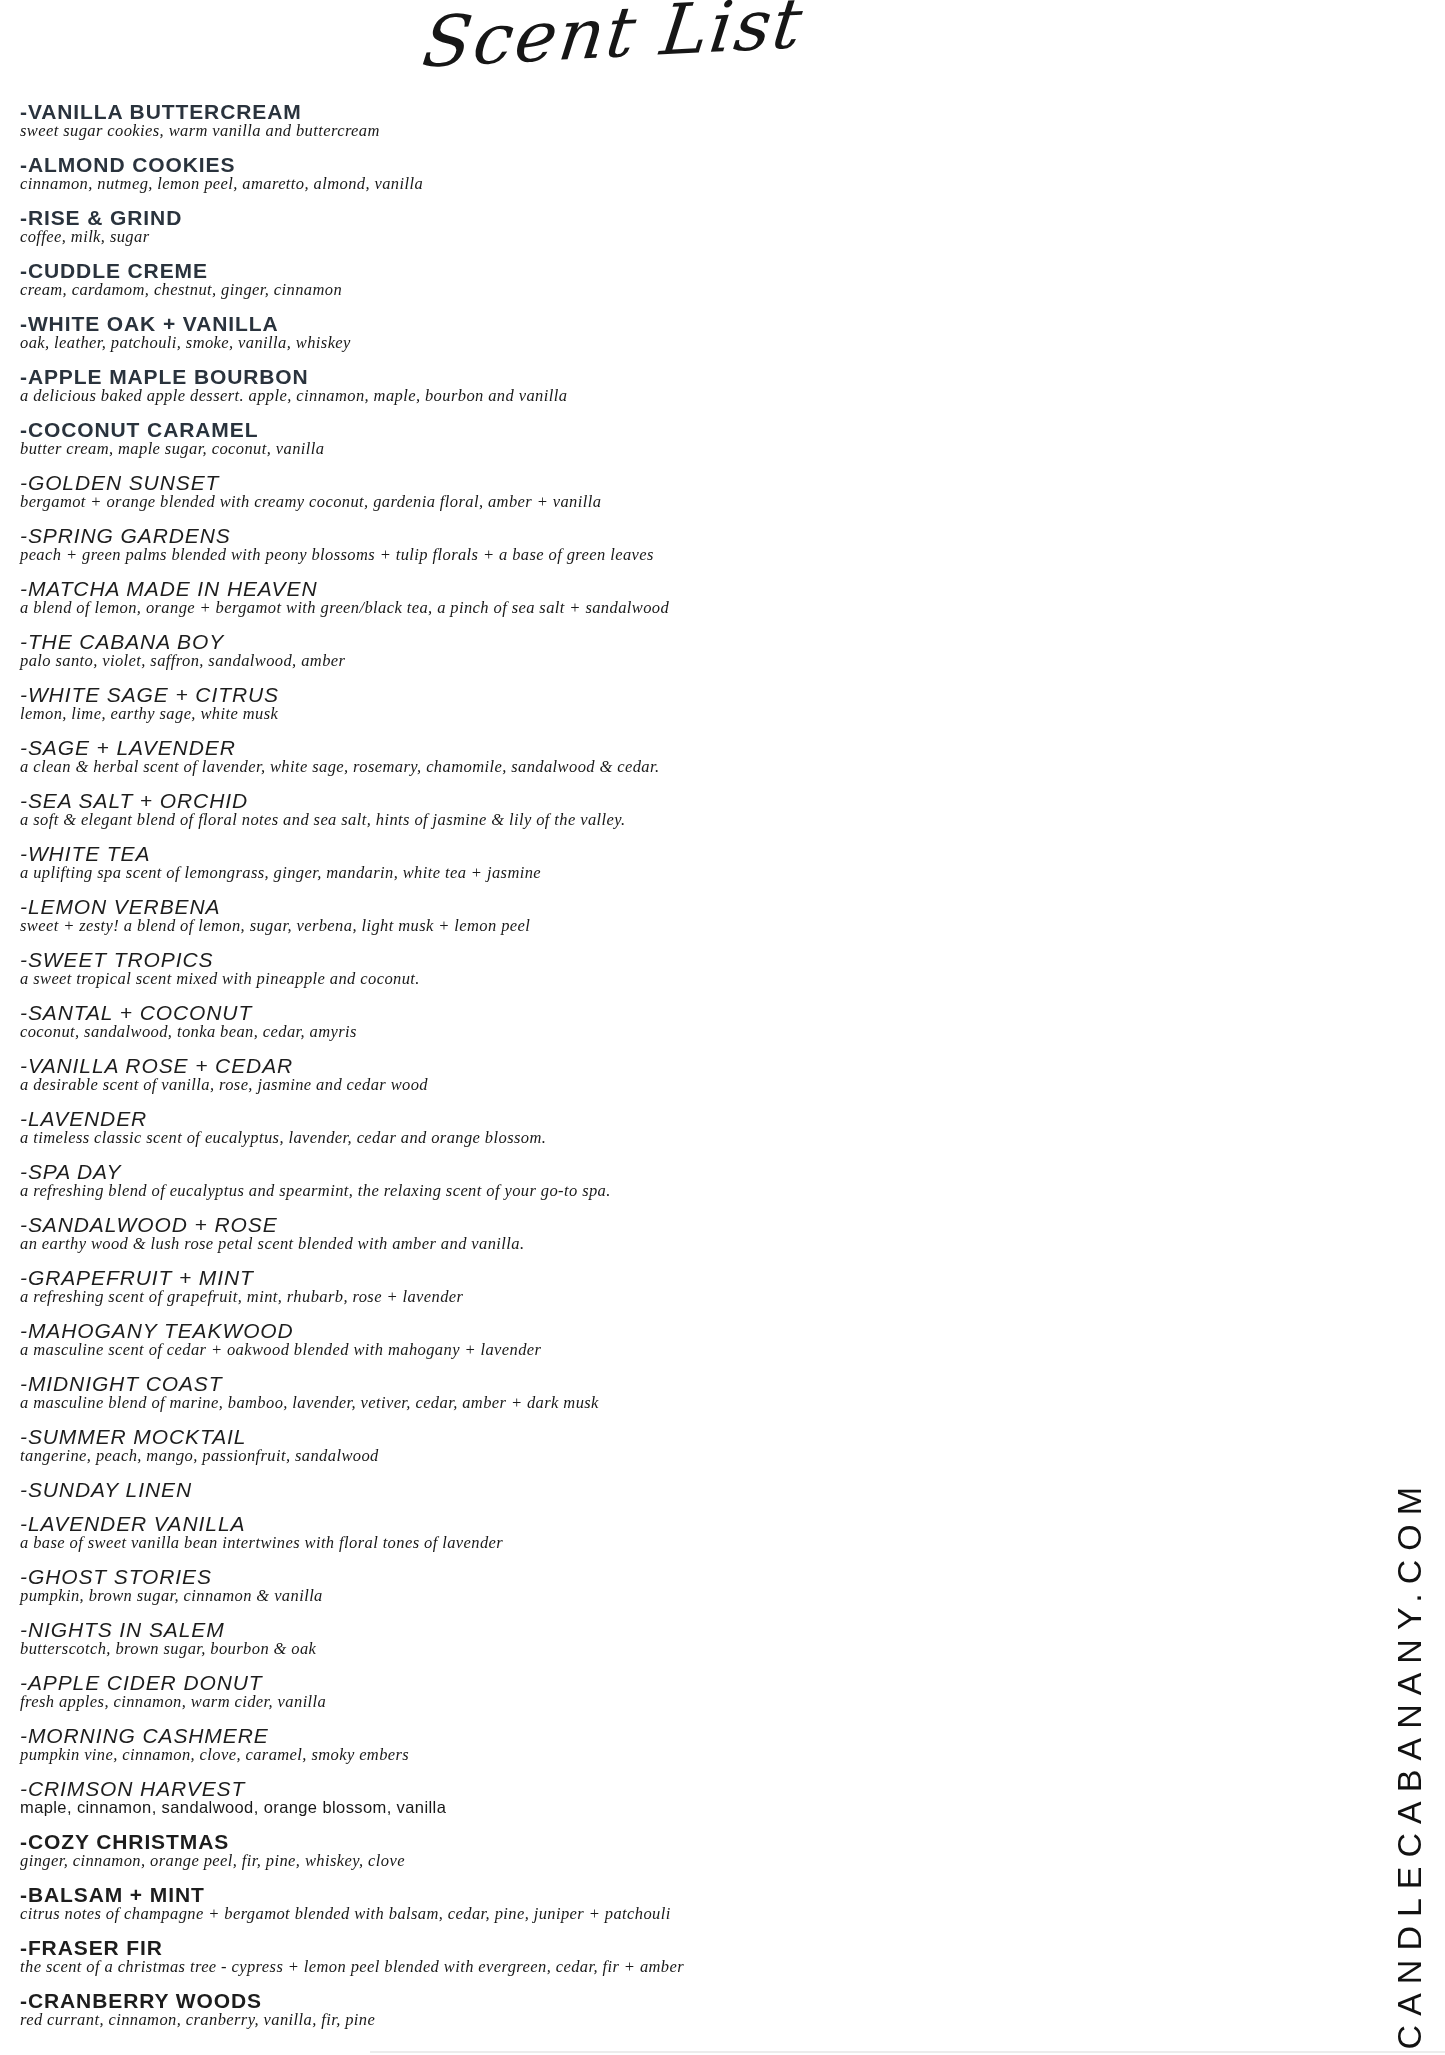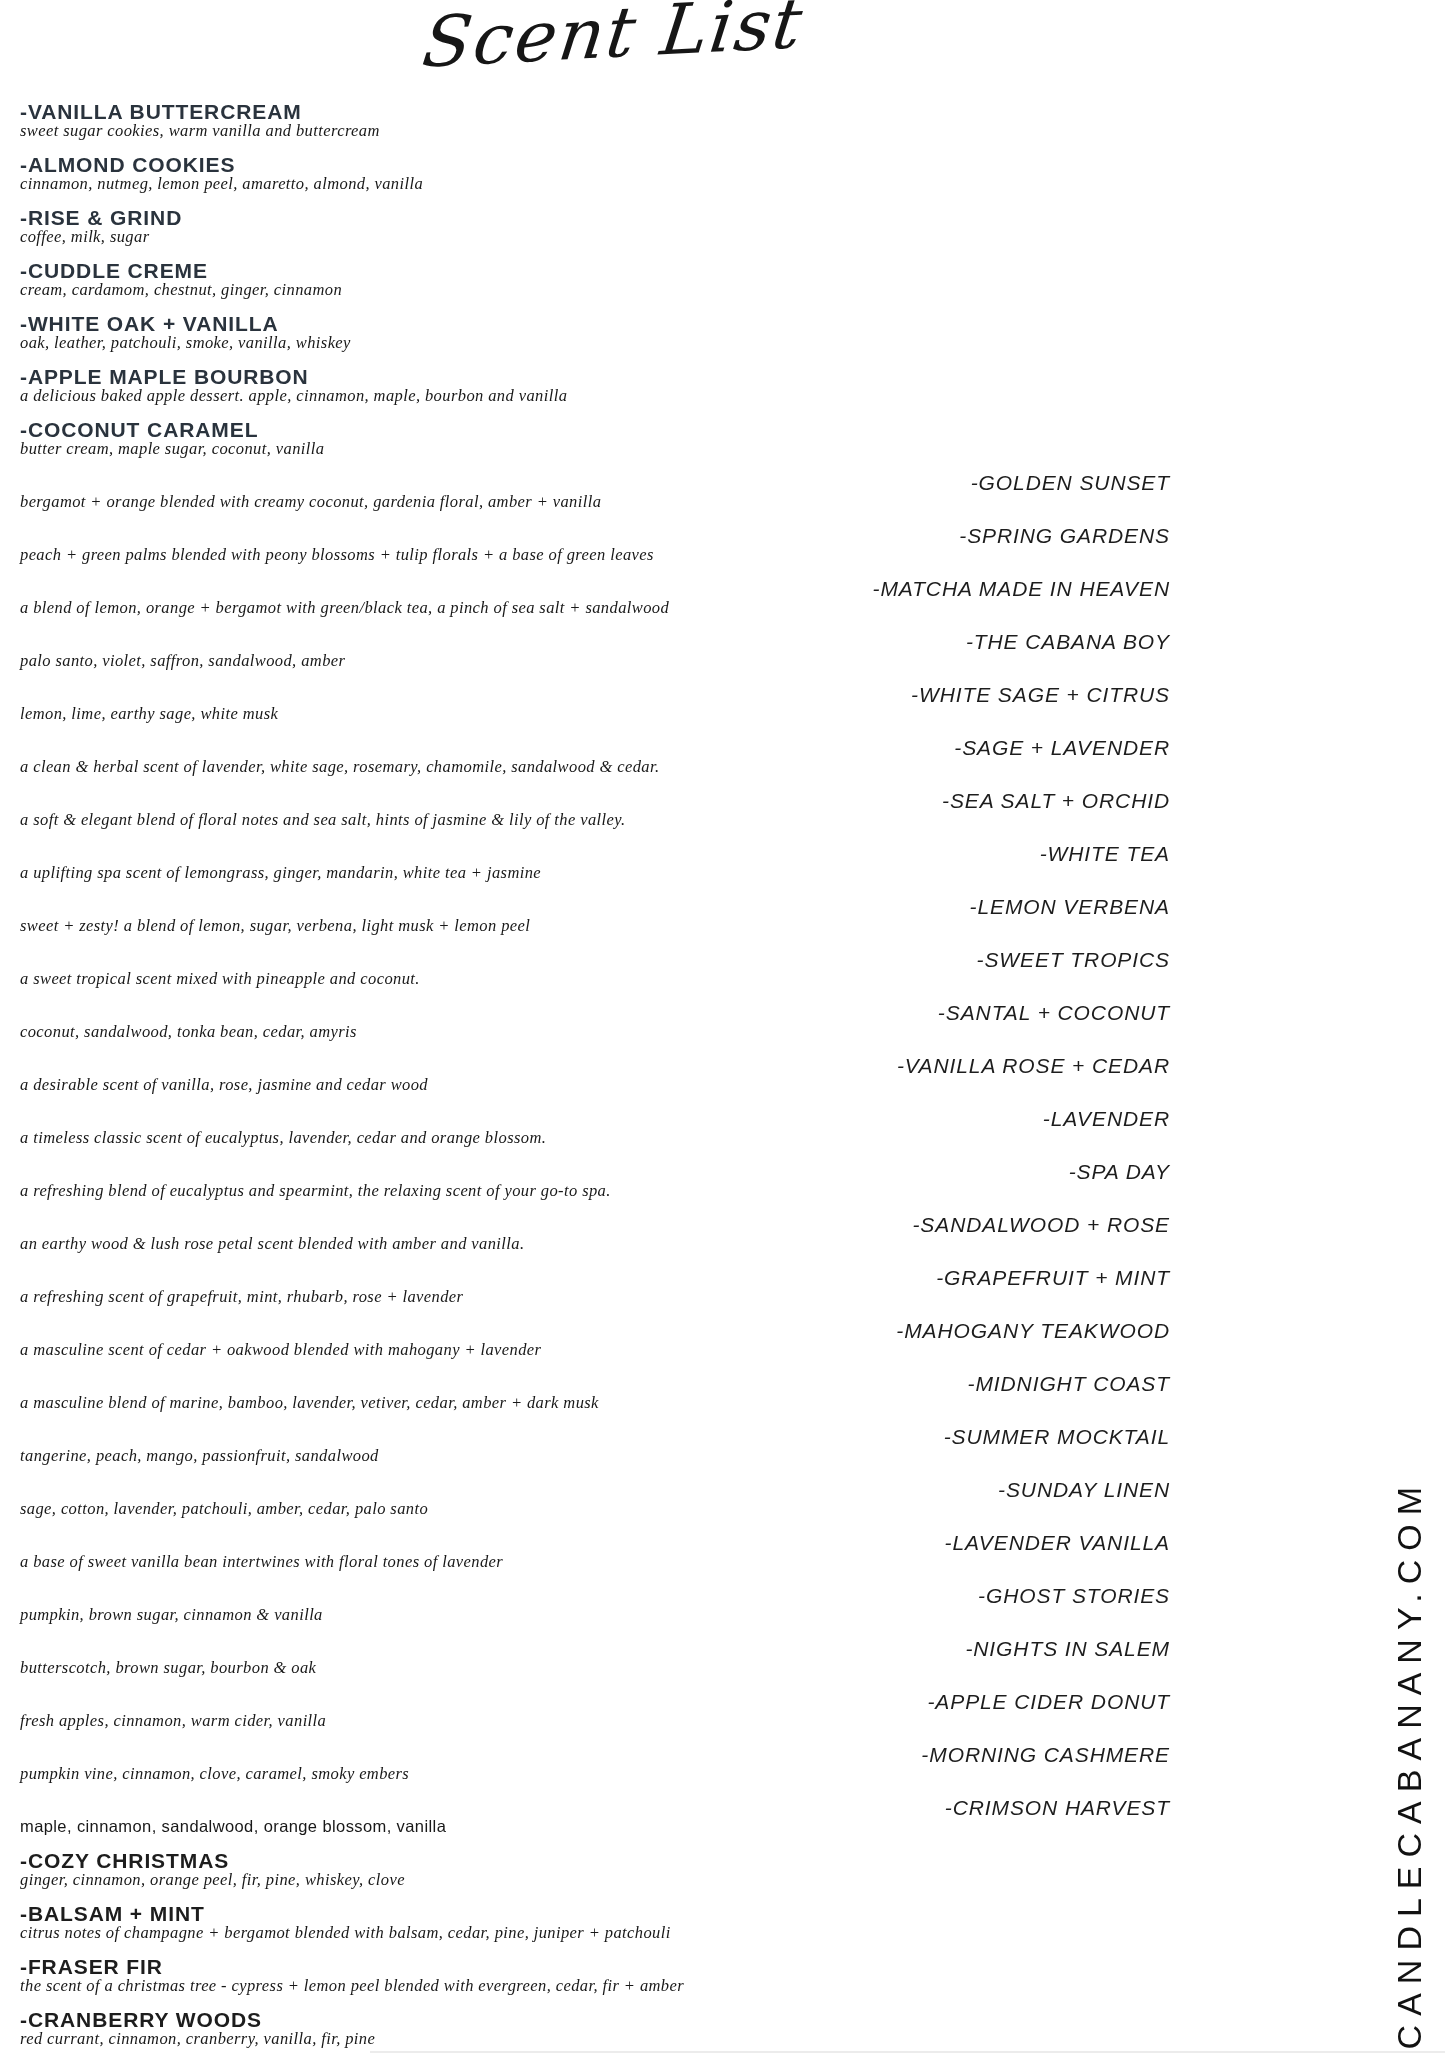--- a/index.html
+++ b/index.html
@@ -33,21 +33,21 @@
   }
   .scent-item { margin-bottom:15px; }
   .scent-name {
     font-size:21px;
     line-height:19px;
     letter-spacing:0.9px;
     color:#1d1d1d;
     white-space:nowrap;
   }
   .name-bold   { font-weight:700; font-style:normal; color:#2a333d; }
-  .name-italic { font-weight:500; font-style:italic;text-align:right; }
+  .name-italic { font-weight:500; font-style:italic; }
   .name-plain  { font-weight:700; font-style:normal; }
   .scent-desc {
     font-size:16.5px;
     line-height:19px;
     letter-spacing:0.4px;
     color:#181818;
     white-space:nowrap;
   }
   .desc-italic { font-style:italic;font-family:Liberation Serif, serif; }
   .desc-plain  { font-style:normal; }
@@ -202,21 +202,20 @@
     <div class="scent-desc desc-italic">a masculine blend of marine, bamboo, lavender, vetiver, cedar, amber + dark musk</div>
   </div>
 
   <div class="scent-item">
     <div class="scent-name name-italic">-SUMMER MOCKTAIL</div>
     <div class="scent-desc desc-italic">tangerine, peach, mango, passionfruit, sandalwood</div>
   </div>
 
   <div class="scent-item">
     <div class="scent-name name-italic">-SUNDAY LINEN</div>
-    <div class="scent-desc desc-italic">sage, cotton, lavender, patchouli, amber, cedar, palo santo</div>
   </div>
 
   <div class="scent-item">
     <div class="scent-name name-italic">-LAVENDER VANILLA</div>
     <div class="scent-desc desc-italic">a base of sweet vanilla bean intertwines with floral tones of lavender</div>
   </div>
 
   <div class="scent-item">
     <div class="scent-name name-italic">-GHOST STORIES</div>
     <div class="scent-desc desc-italic">pumpkin, brown sugar, cinnamon &amp; vanilla</div>

